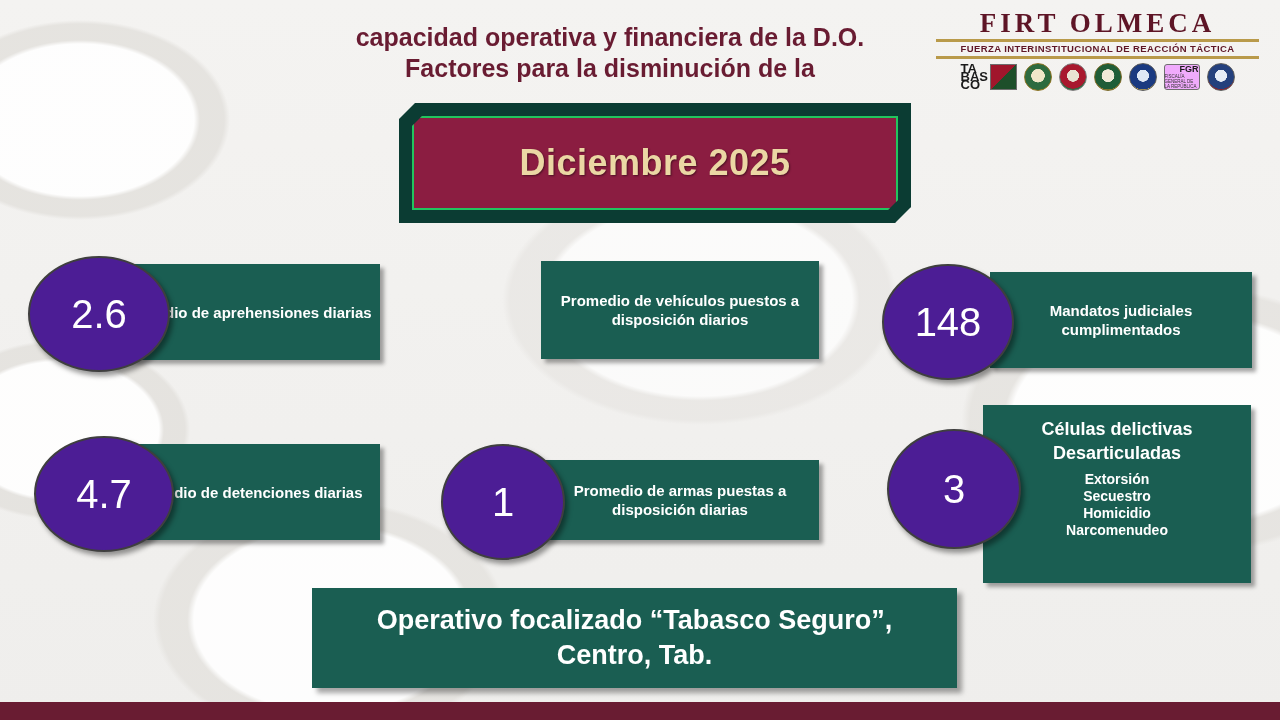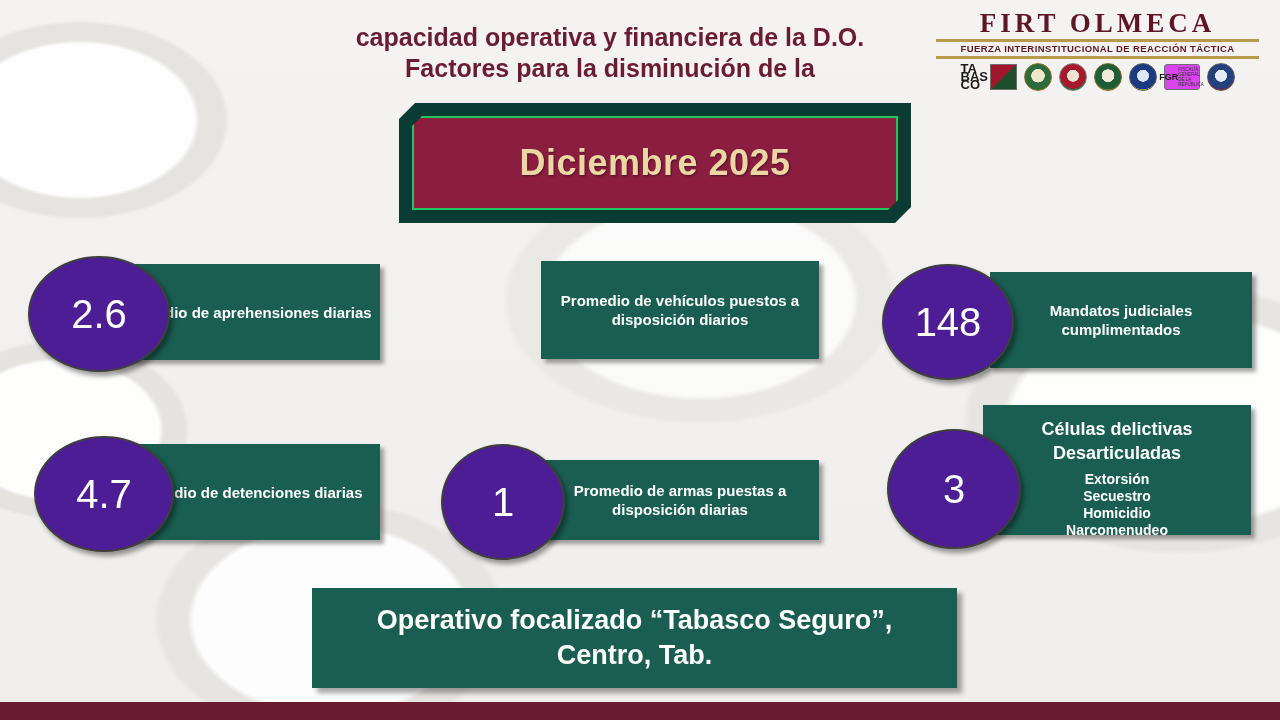--- a/index.html
+++ b/index.html
@@ -56,22 +56,22 @@
   }
   .em.tabasco .sq{width:26px;height:24px;
     background:
       linear-gradient(135deg,#a0162c 0 50%, #1d4f2a 50% 100%);
     border:1px solid #6d6d6d;}
   .em.c1{background:radial-gradient(circle at 50% 45%, #f0e6c8 0 34%, #2d6b3f 36% 72%, #b5912f 74% 100%);border:1px solid #8a7324;}
   .em.c2{background:radial-gradient(circle at 50% 45%, #e9e3d2 0 30%, #a8192e 32% 66%, #2a6b3d 68% 100%);border:1px solid #7d7d7d;}
   .em.c3{background:radial-gradient(circle at 50% 45%, #efe9d7 0 32%, #1f5d37 34% 70%, #9c8230 72% 100%);border:1px solid #7b6a2a;}
   .em.c4{background:radial-gradient(circle at 50% 45%, #dfe7f4 0 30%, #1b3a80 32% 70%, #d4b24a 72% 100%);border:1px solid #5a5a5a;}
   .em.fgr{
-    width:34px;height:24px;border-radius:3px;background:#d946ef;border:1px solid #6f6f6f;
-    display:flex;align-items:center;justify-content:center;
+    width:34px;height:24px;border-radius:3px;background:#f0abfc;border:1px solid #6f6f6f;
+    display:flex;flex-direction:column;align-items:flex-end;justify-content:center;
   }
   .em.fgr .f1{font-size:9px;font-weight:bold;color:#1a1a1a;line-height:9px;}
   .em.fgr .f2{font-size:4.5px;color:#333;line-height:5px;}
   .em.c5{background:radial-gradient(circle at 50% 45%, #e6ecf6 0 30%, #24407d 32% 68%, #8e1b2c 70% 100%);border:1px solid #5d5d5d;}
 
   
   #month-banner{
     position:absolute;left:399px;top:103px;width:512px;height:120px;
   }
   #month-banner .outer{
@@ -116,21 +116,21 @@
 
   #s3 .bar{left:100px;top:0;width:278px;height:98px;}
   #s3 .circle{left:0px;top:-8px;width:120px;height:114px;font-size:40px;}
   #s4 .bar{left:100px;top:0;width:278px;height:80px;}
   #s4 .circle{left:0px;top:-16px;width:120px;height:112px;font-size:40px;}
 
   #s5 .bar{left:108px;top:0;width:262px;height:96px;}
   #s5 .circle{left:0px;top:-8px;width:128px;height:112px;font-size:40px;}
 
   #s6 .bar{
-    left:96px;top:0;width:268px;height:130px;
+    left:96px;top:0;width:268px;height:178px;
     flex-direction:column;align-items:center;justify-content:flex-start;padding-top:12px;
   }
   #s6 .circle{left:0px;top:24px;width:130px;height:116px;font-size:40px;}
   #s6 .head{font-size:18px;line-height:24px;font-weight:bold;text-align:center;}
   #s6 .sublist{margin-top:6px;font-size:14px;line-height:17px;font-weight:bold;text-align:center;}
 
   
   #footer-banner{
     position:absolute;left:312px;top:588px;width:645px;height:100px;
     background:#1A5E52;box-shadow:5px 5px 5px rgba(0,0,0,.35);

